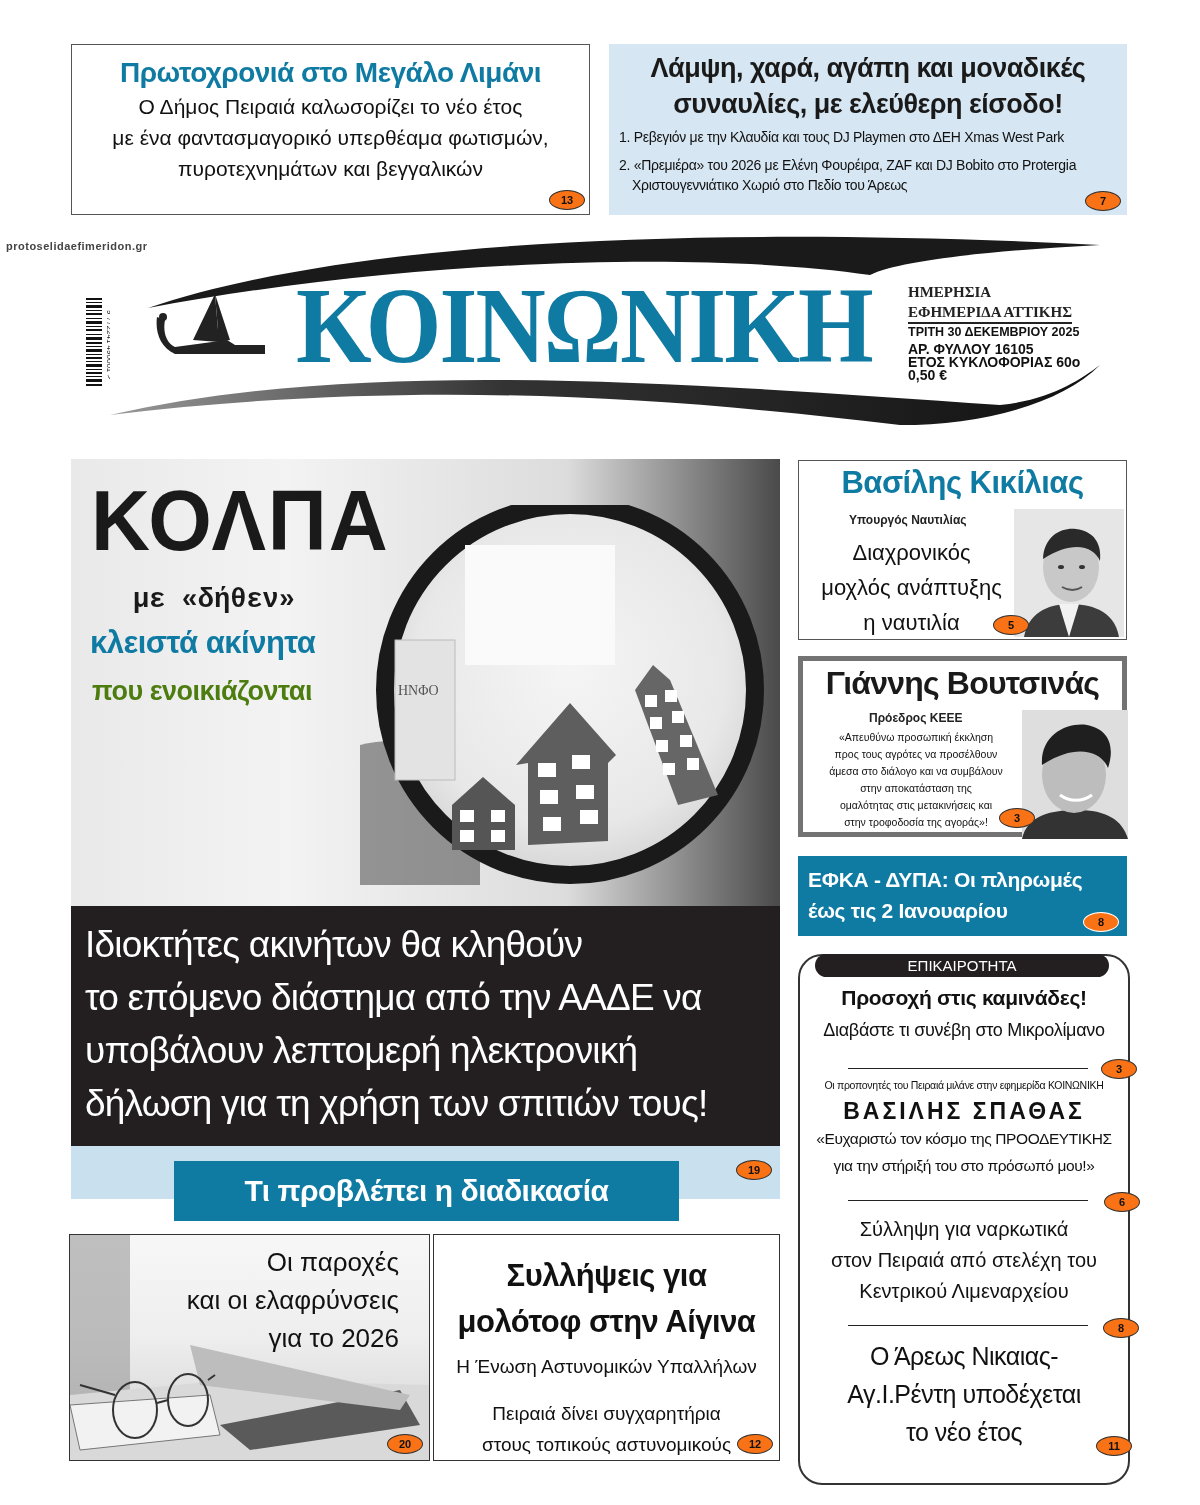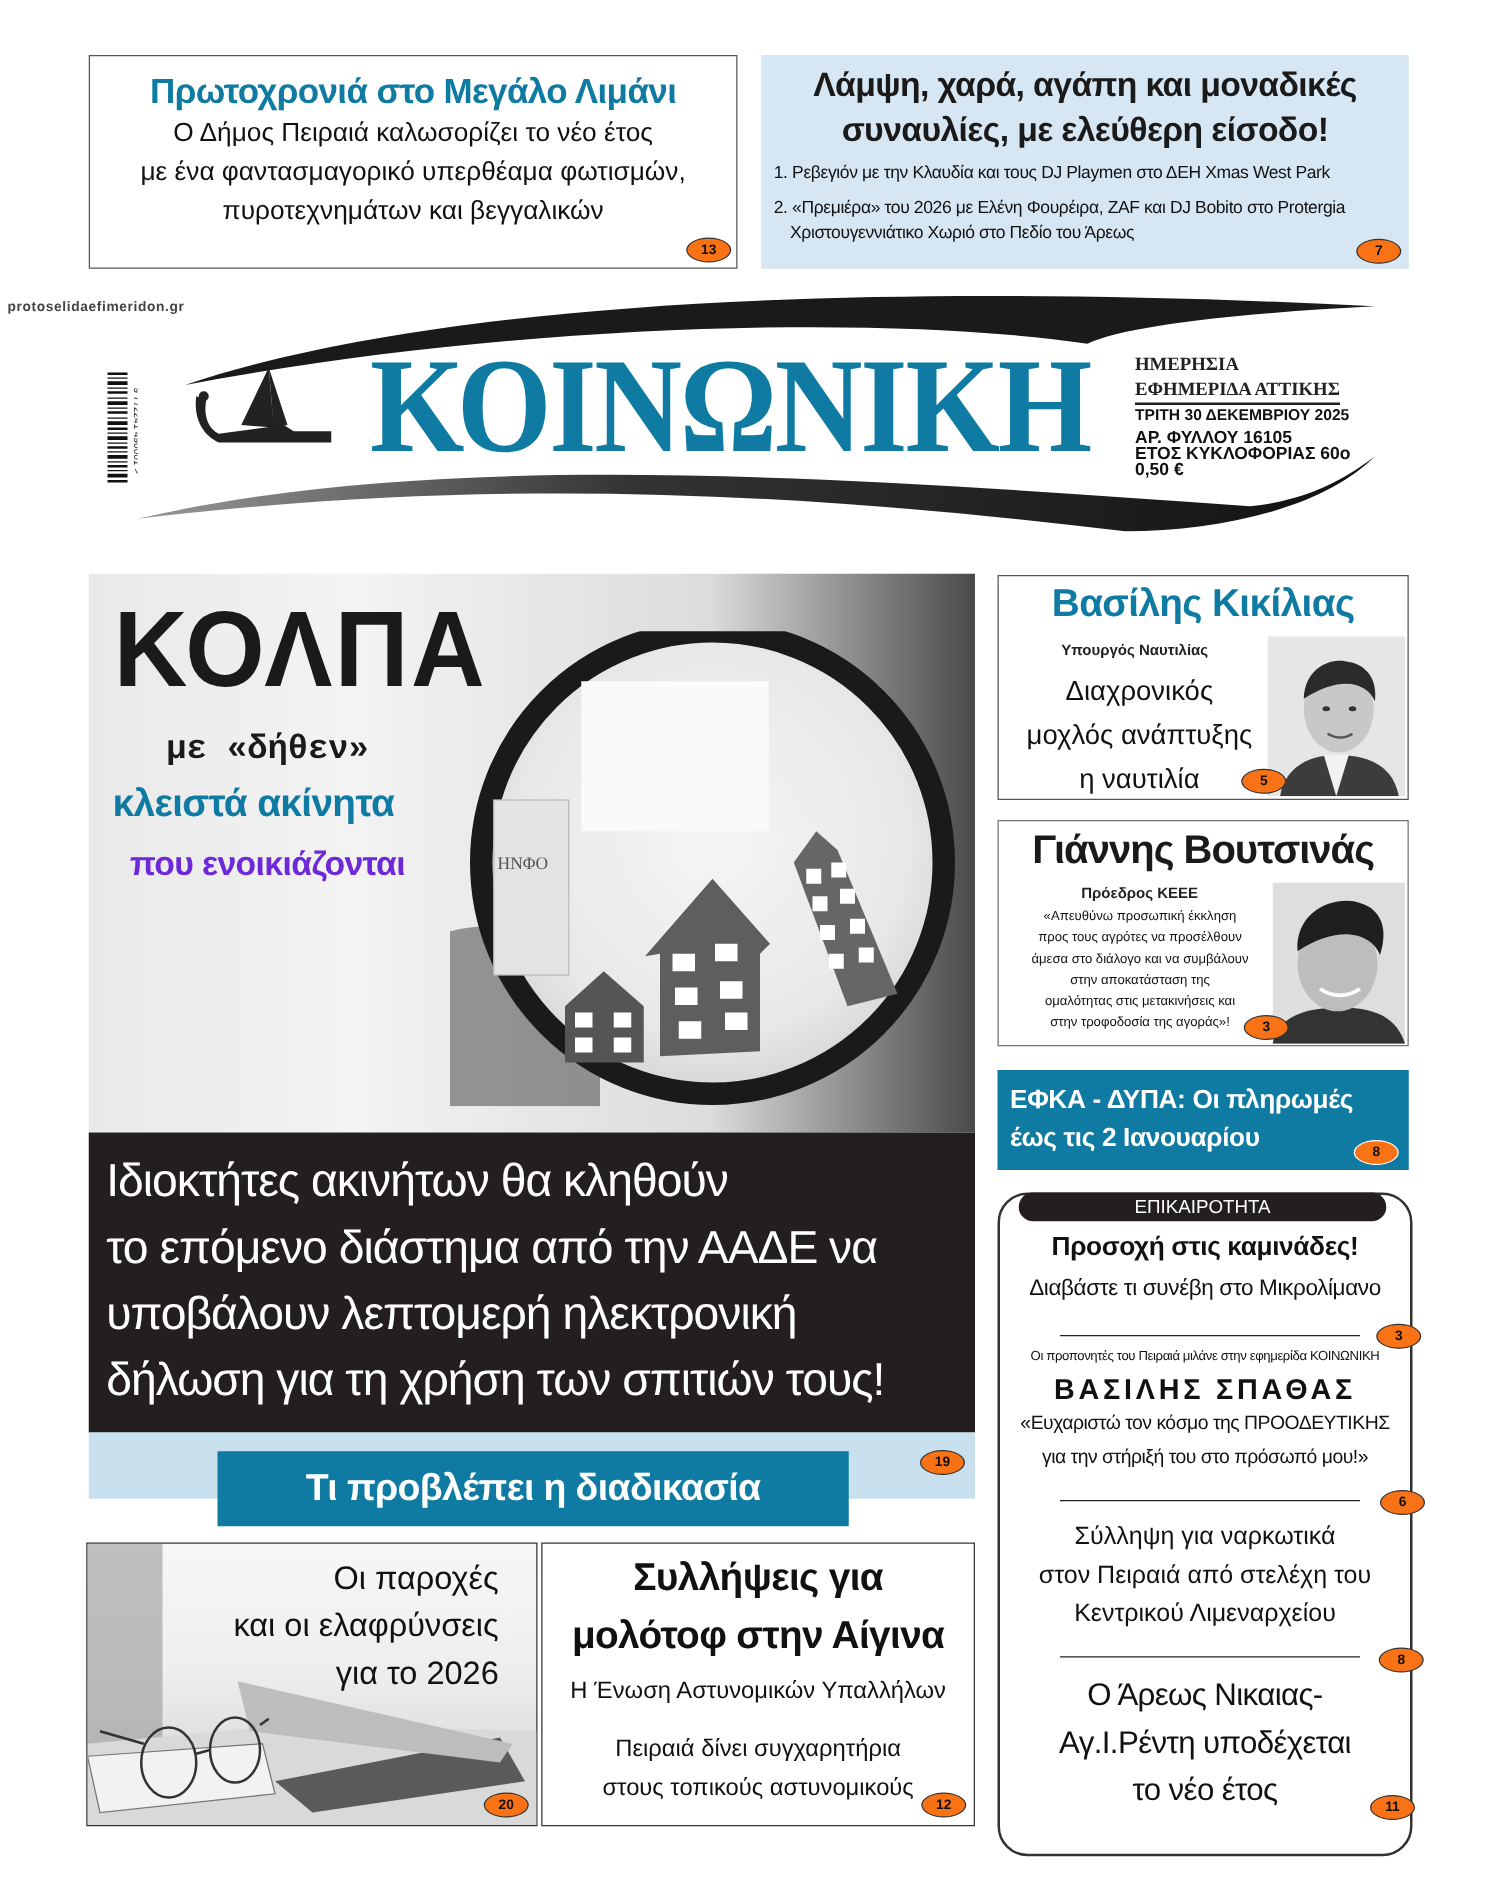--- a/index.html
+++ b/index.html
@@ -33,44 +33,44 @@
   #masthead-info .s2 { font-family: "Liberation Serif", serif; font-size: 15px; font-weight: bold; color: #222; line-height: 20px; border-bottom: 2px solid #222; display: inline-block; }
   #masthead-info .date { font-size: 12.5px; font-weight: bold; margin-top: 1px; color: #111; }
   #masthead-info .small { font-size: 14px; font-weight: bold; color: #111; line-height: 13px; }
   #barcode { left: 76px; top: 290px; width: 34px; height: 112px; }
 
   
   #feature { left: 71px; top: 459px; width: 709px; height: 447px; background: linear-gradient(90deg, #e9e9e9 0%, #f3f3f3 30%, #dcdcdc 70%, #4a4a4a 100%); overflow: hidden; }
   #feature-title { left: 91px; top: 470px; font-size: 86px; font-weight: bold; letter-spacing: 2px; color: #1a1a1a; line-height: 100px; transform: scaleX(0.95); transform-origin: left top; }
   #feature-sub1 { left: 133px; top: 585px; font-size: 27px; font-weight: bold; color: #1a1a1a; font-family: Liberation Mono, monospace; }
   #feature-sub2 { left: 90px; top: 625px; font-size: 31px; font-weight: bold; color: #0f7ba3; letter-spacing: -0.5px; }
-  #feature-sub3 { left: 92px; top: 676px; font-size: 27px; font-weight: bold; color: #6d28d9; letter-spacing: -0.5px; margin-left: 12px; }
+  #feature-sub3 { left: 92px; top: 676px; font-size: 27px; font-weight: bold; color: #4d7c0f; letter-spacing: -0.5px; }
 
   #magnifier { left: 360px; top: 505px; width: 410px; height: 380px; }
 
   #dark-band { left: 71px; top: 906px; width: 709px; height: 240px; background: #231f20; color: #fff; padding: 12px 14px; }
   #dark-band .line { font-size: 37px; line-height: 53px; letter-spacing: -0.8px; }
   #light-band { left: 71px; top: 1146px; width: 709px; height: 53px; background: #c9e0ef; }
   #cta { left: 174px; top: 1161px; width: 505px; height: 60px; background: #0f7ba3; color: #fff; font-size: 30px; font-weight: bold; text-align: center; line-height: 60px; letter-spacing: -0.5px; }
 
   
   #box-benefits { left: 69px; top: 1234px; width: 361px; height: 227px; border: 1px solid #333; overflow: hidden; background: linear-gradient(180deg, #f7f7f7 0%, #eeeeee 45%, #cfcfcf 100%); }
   #box-benefits .txt { position: absolute; right: 30px; top: 8px; text-align: right; font-size: 26px; line-height: 38px; color: #111; }
-  #box-arrests { left: 433px; top: 1234px; width: 347px; height: 227px; border: 1px solid #333; text-align: center; padding-top: 4px; }
+  #box-arrests { left: 433px; top: 1234px; width: 347px; height: 227px; border: 1px solid #333; text-align: center; padding-top: 18px; }
   #box-arrests .h { font-size: 31px; font-weight: bold; line-height: 46px; letter-spacing: -0.5px; color: #111; }
   #box-arrests .b { font-size: 19px; line-height: 31px; margin-top: 6px; color: #111; }
 
   
   #box-kikilias { left: 798px; top: 460px; width: 329px; height: 180px; border: 1px solid #555; }
   #box-kikilias .h { position: absolute; left: 0; width: 100%; top: 4px; text-align: center; font-size: 31px; font-weight: bold; color: #0f7ba3; letter-spacing: -0.5px; }
   #box-kikilias .role { position: absolute; left: 50px; top: 52px; font-size: 12px; font-weight: bold; color: #222; }
   #box-kikilias .q { position: absolute; left: 10px; top: 74px; width: 205px; text-align: center; font-size: 22px; line-height: 35px; color: #111; }
   #box-kikilias .photo { position: absolute; left: 215px; top: 48px; width: 110px; height: 128px; }
 
-  #box-voutsinas { left: 798px; top: 656px; width: 329px; height: 181px; border: 1px solid #737373; }
+  #box-voutsinas { left: 798px; top: 656px; width: 329px; height: 181px; border: 5px solid #737373; }
   #box-voutsinas .h { position: absolute; left: 0; width: 100%; top: 4px; text-align: center; font-size: 32px; font-weight: bold; color: #1a1a1a; letter-spacing: -0.8px; }
   #box-voutsinas .role { position: absolute; left: 66px; top: 50px; font-size: 12px; font-weight: bold; color: #222; }
   #box-voutsinas .q { position: absolute; left: 8px; top: 68px; width: 210px; text-align: center; font-size: 10.5px; line-height: 17px; color: #111; }
   #box-voutsinas .photo { position: absolute; left: 219px; top: 49px; width: 106px; height: 129px; }
 
   #box-efka { left: 798px; top: 856px; width: 329px; height: 80px; background: #0f7ba3; color: #fff; padding: 8px 10px; }
   #box-efka .t { font-size: 21px; line-height: 31px; font-weight: bold; letter-spacing: -0.3px; }
 
   #box-news { left: 798px; top: 954px; width: 332px; height: 531px; border: 2px solid #333; border-radius: 24px; }
   #news-pill { left: 815px; top: 954px; width: 294px; height: 23px; background: #231f20; color: #fff; border-radius: 12px; text-align: center; font-size: 15px; line-height: 23px; }

